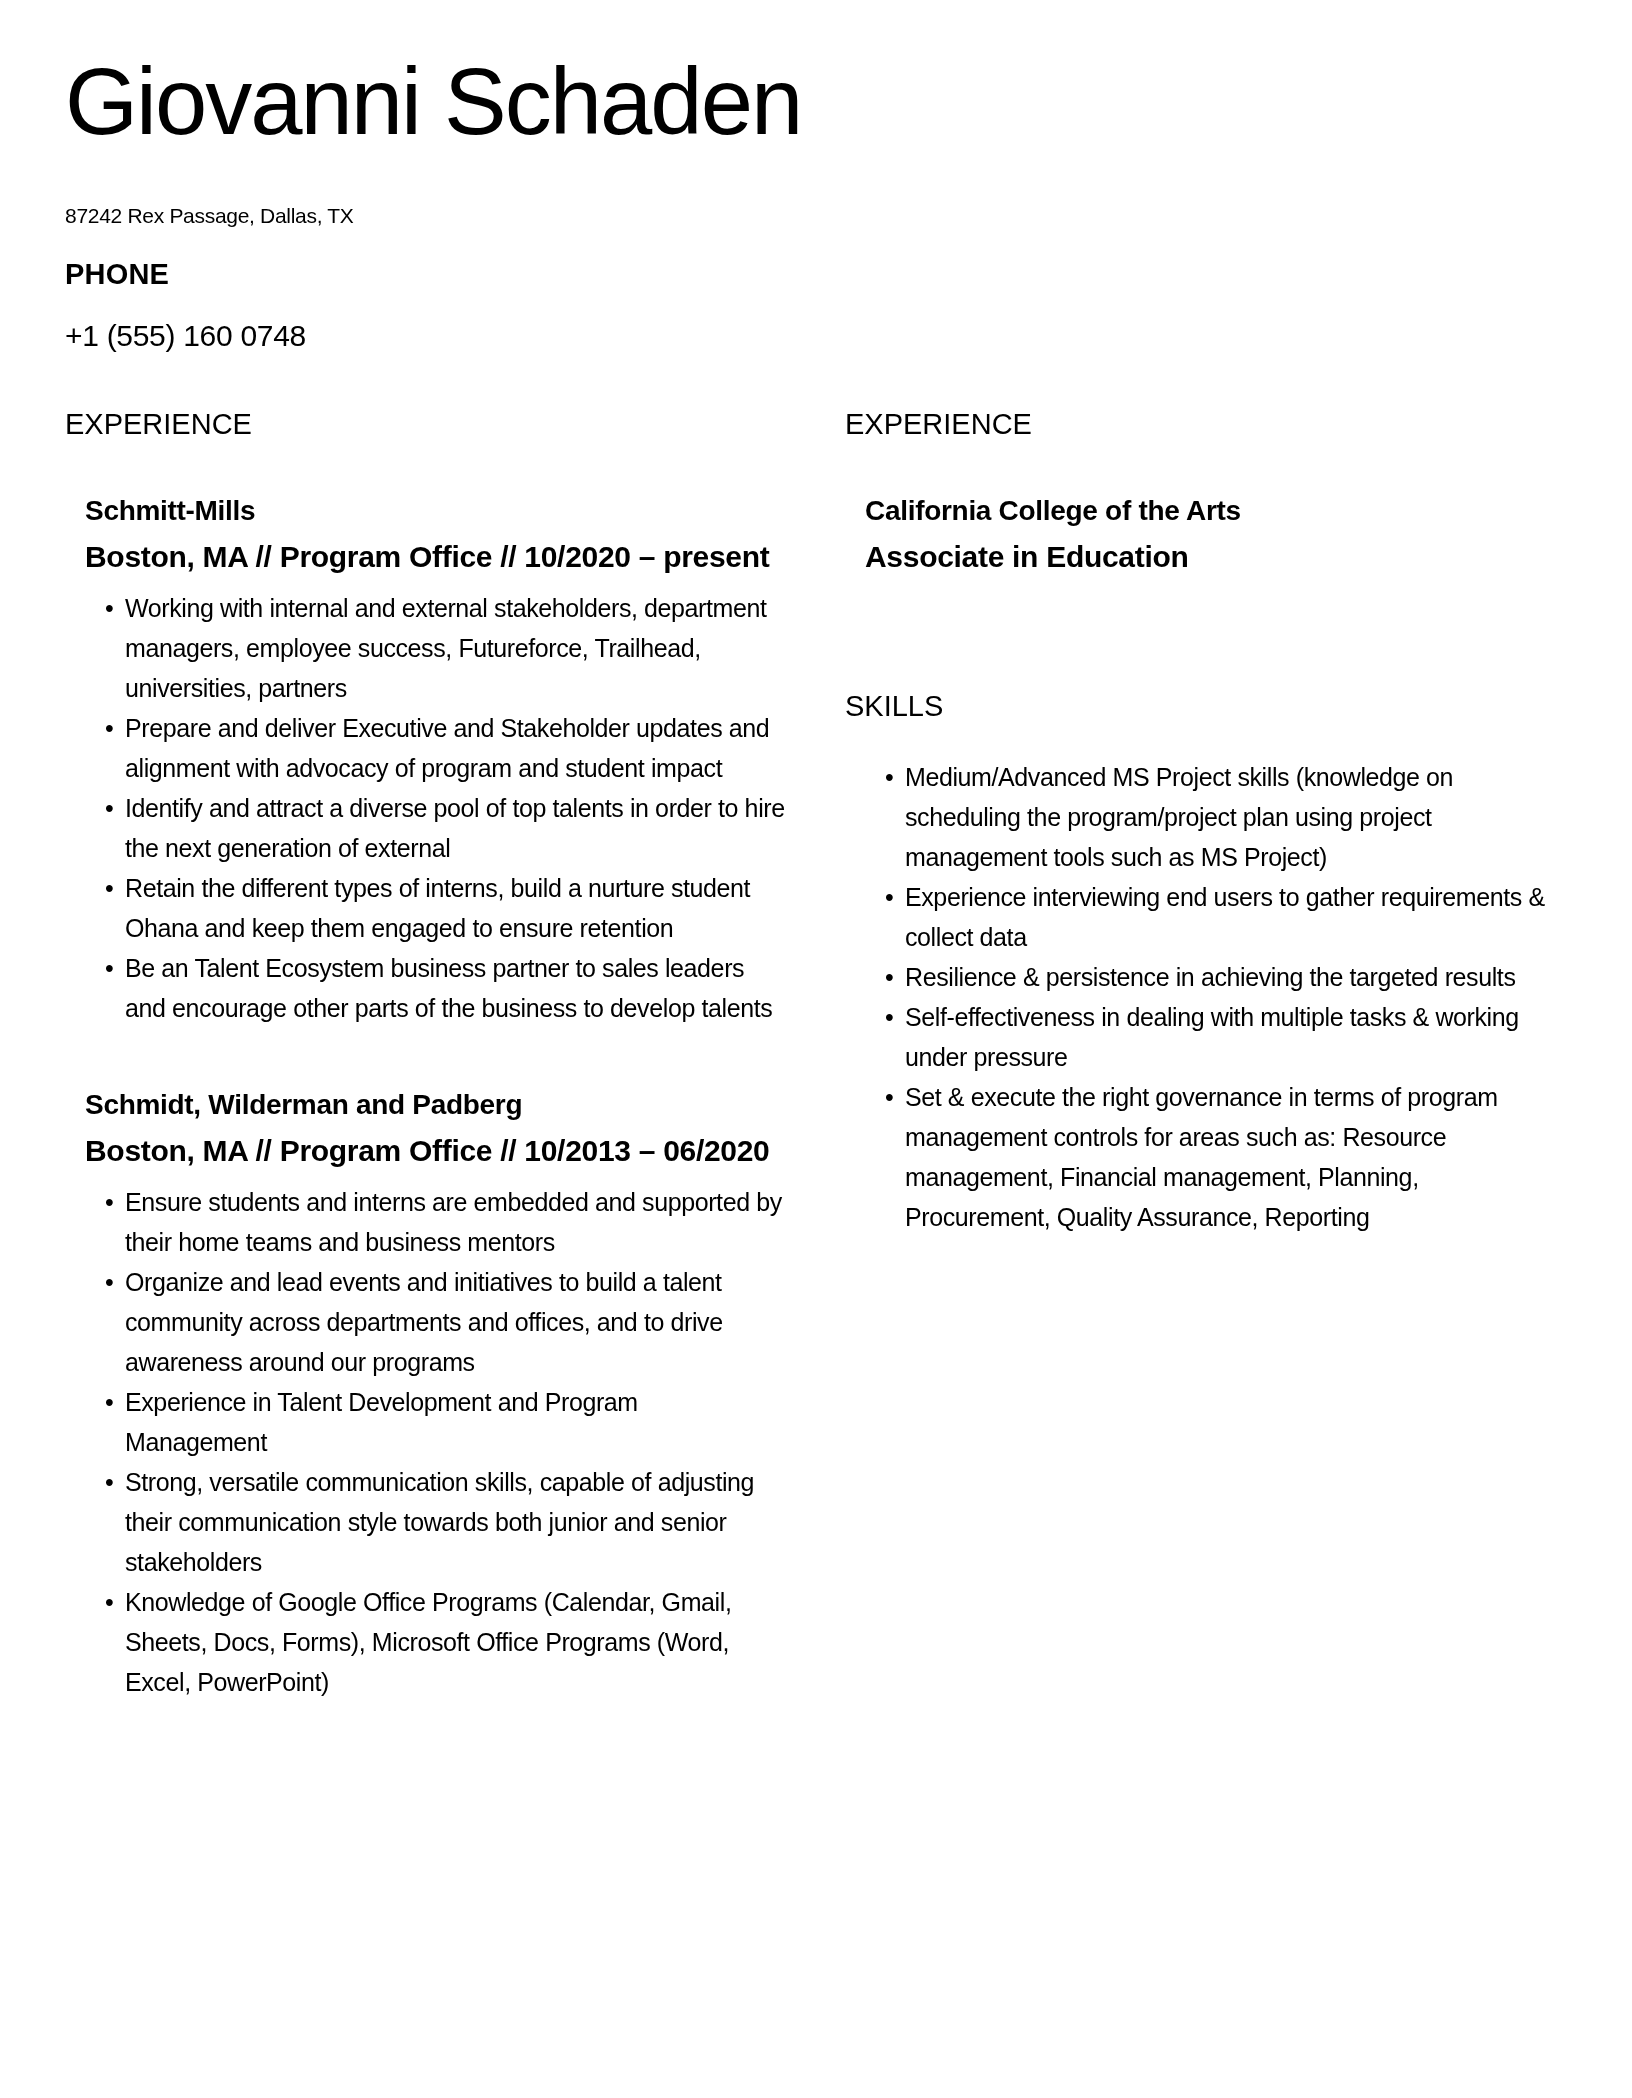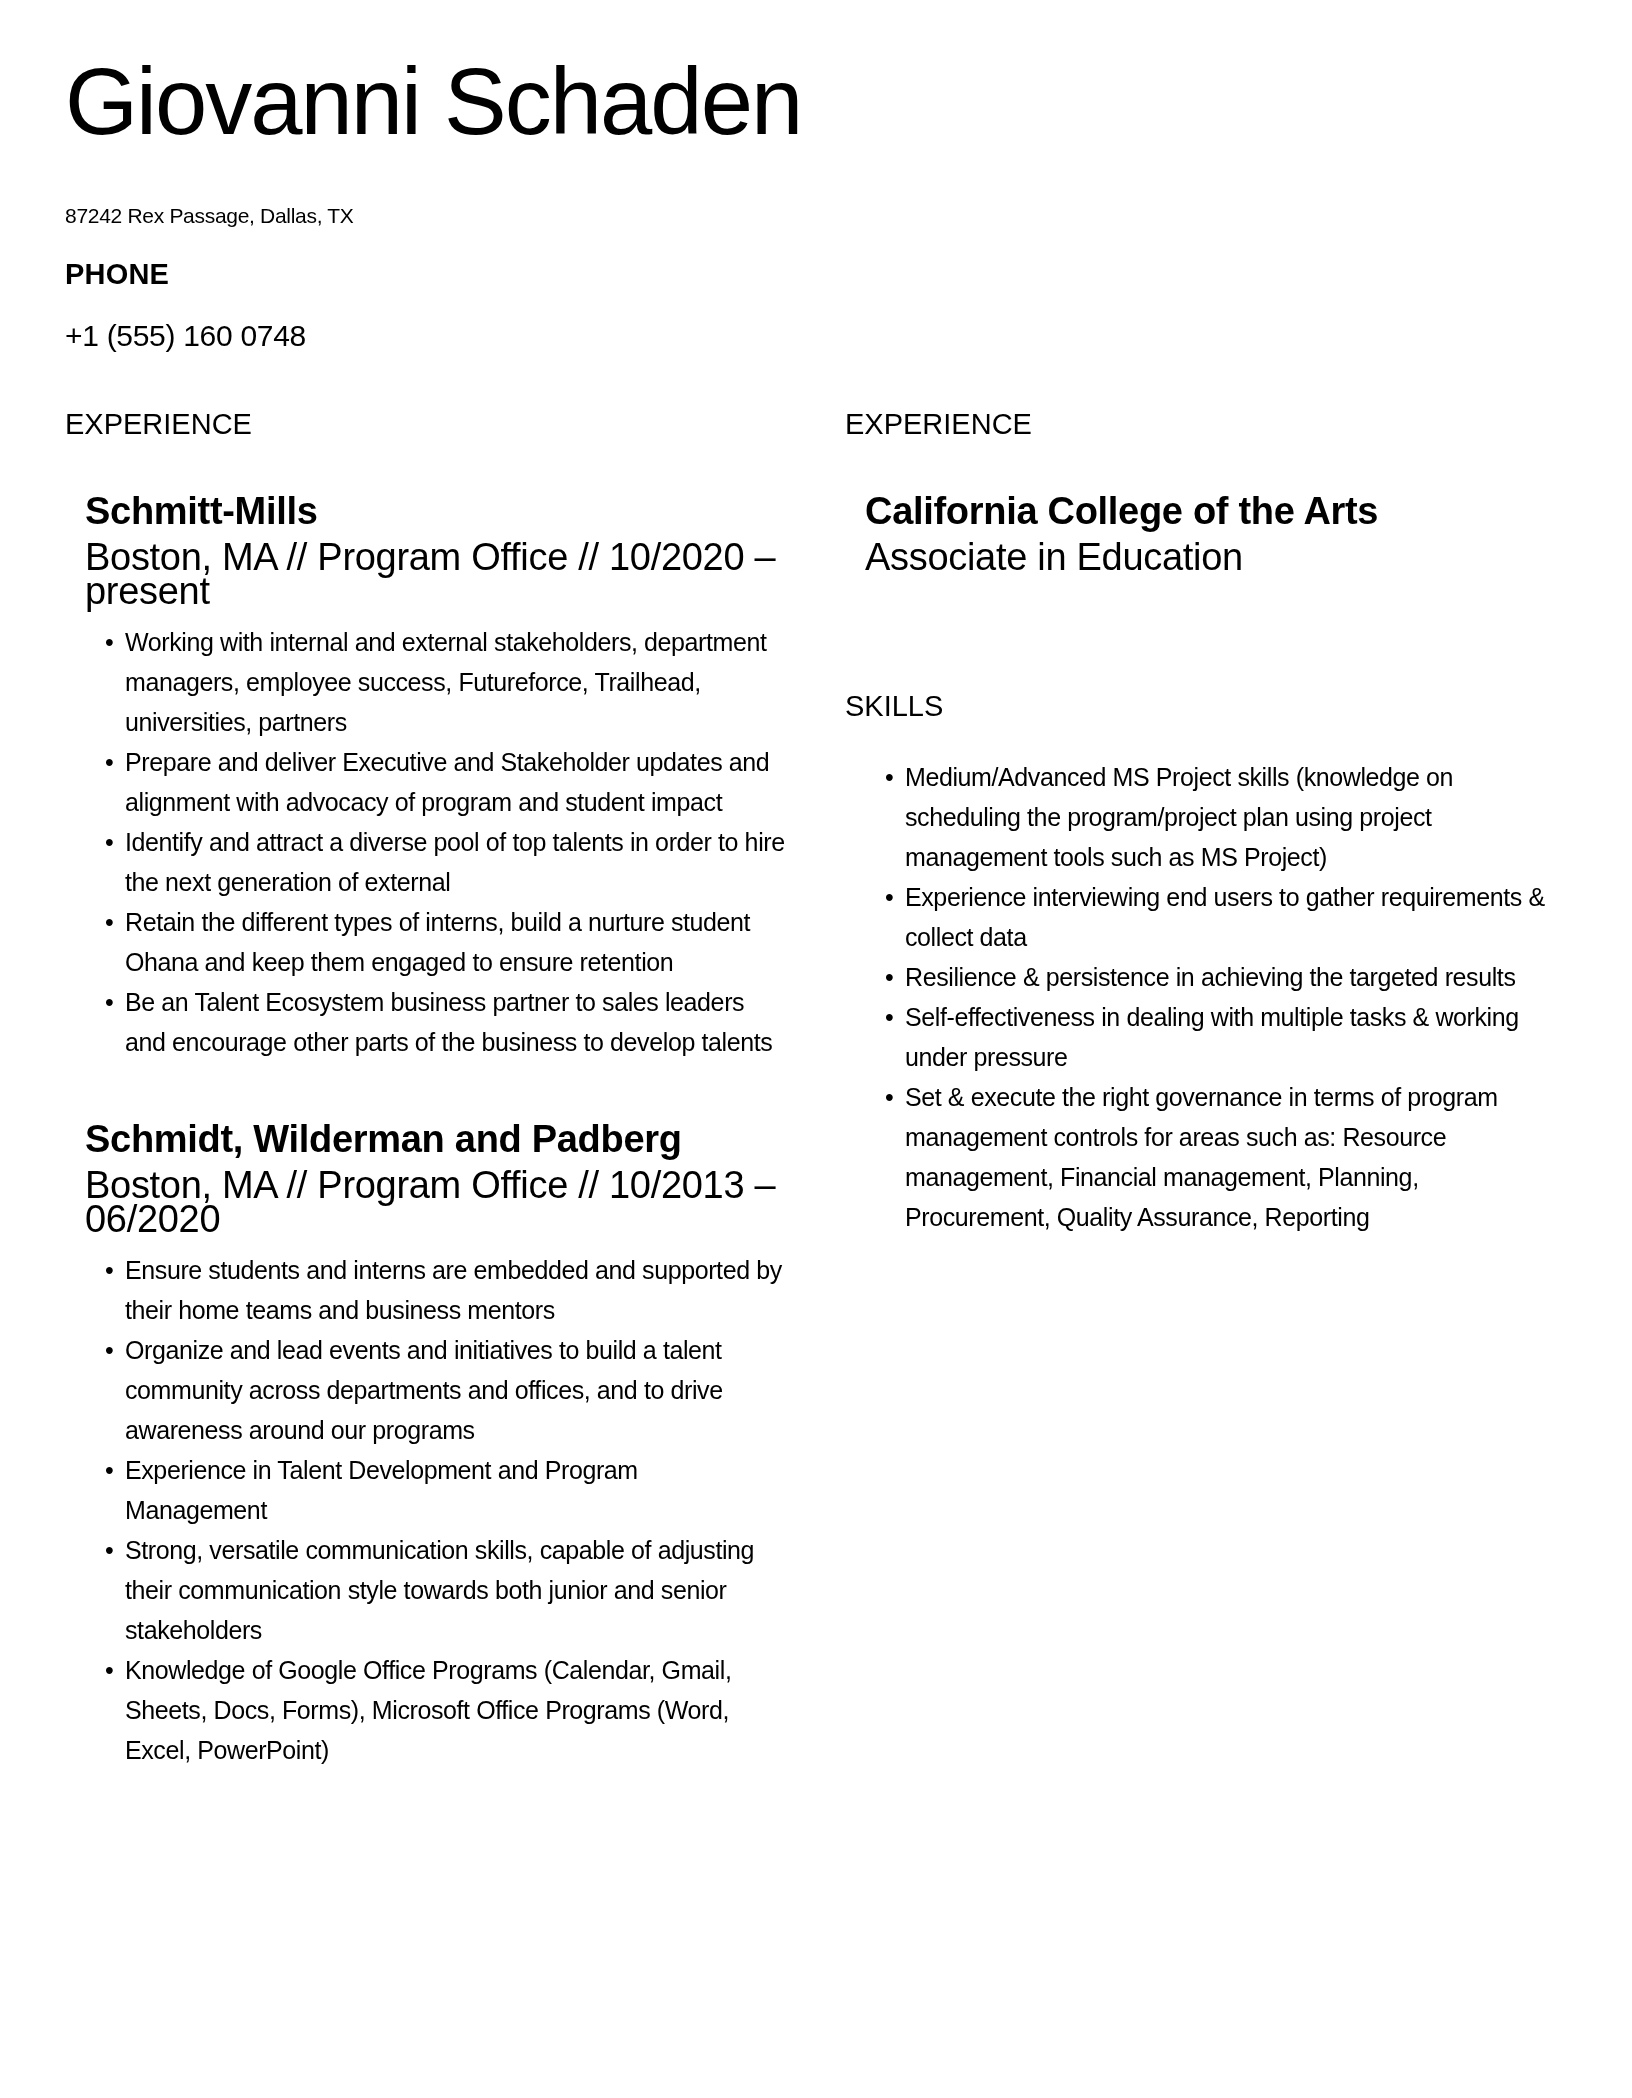--- a/index.html
+++ b/index.html
@@ -51,29 +51,29 @@
     font-size: 29px;
     font-weight: 400;
     line-height: 30px;
     margin: 0;
   }
 
   .job, .school { margin-left: 20px; margin-top: 55px; }
   .job + .job { margin-top: 60px; }
 
   .entry-title {
-    font-size: 38px;
+    font-size: 28px;
     font-weight: 700;
     line-height: 34px;
     letter-spacing: -0.3px;
     margin: 0;
   }
   .entry-meta {
-    font-size: 38px;
-    font-weight: 400;
+    font-size: 30px;
+    font-weight: 700;
     line-height: 34px;
     letter-spacing: -0.3px;
     margin-top: 12px;
   }
 
   ul.bullets {
     list-style: none;
     margin: 14px 0 0 0;
     padding: 0 0 0 40px;
   }

